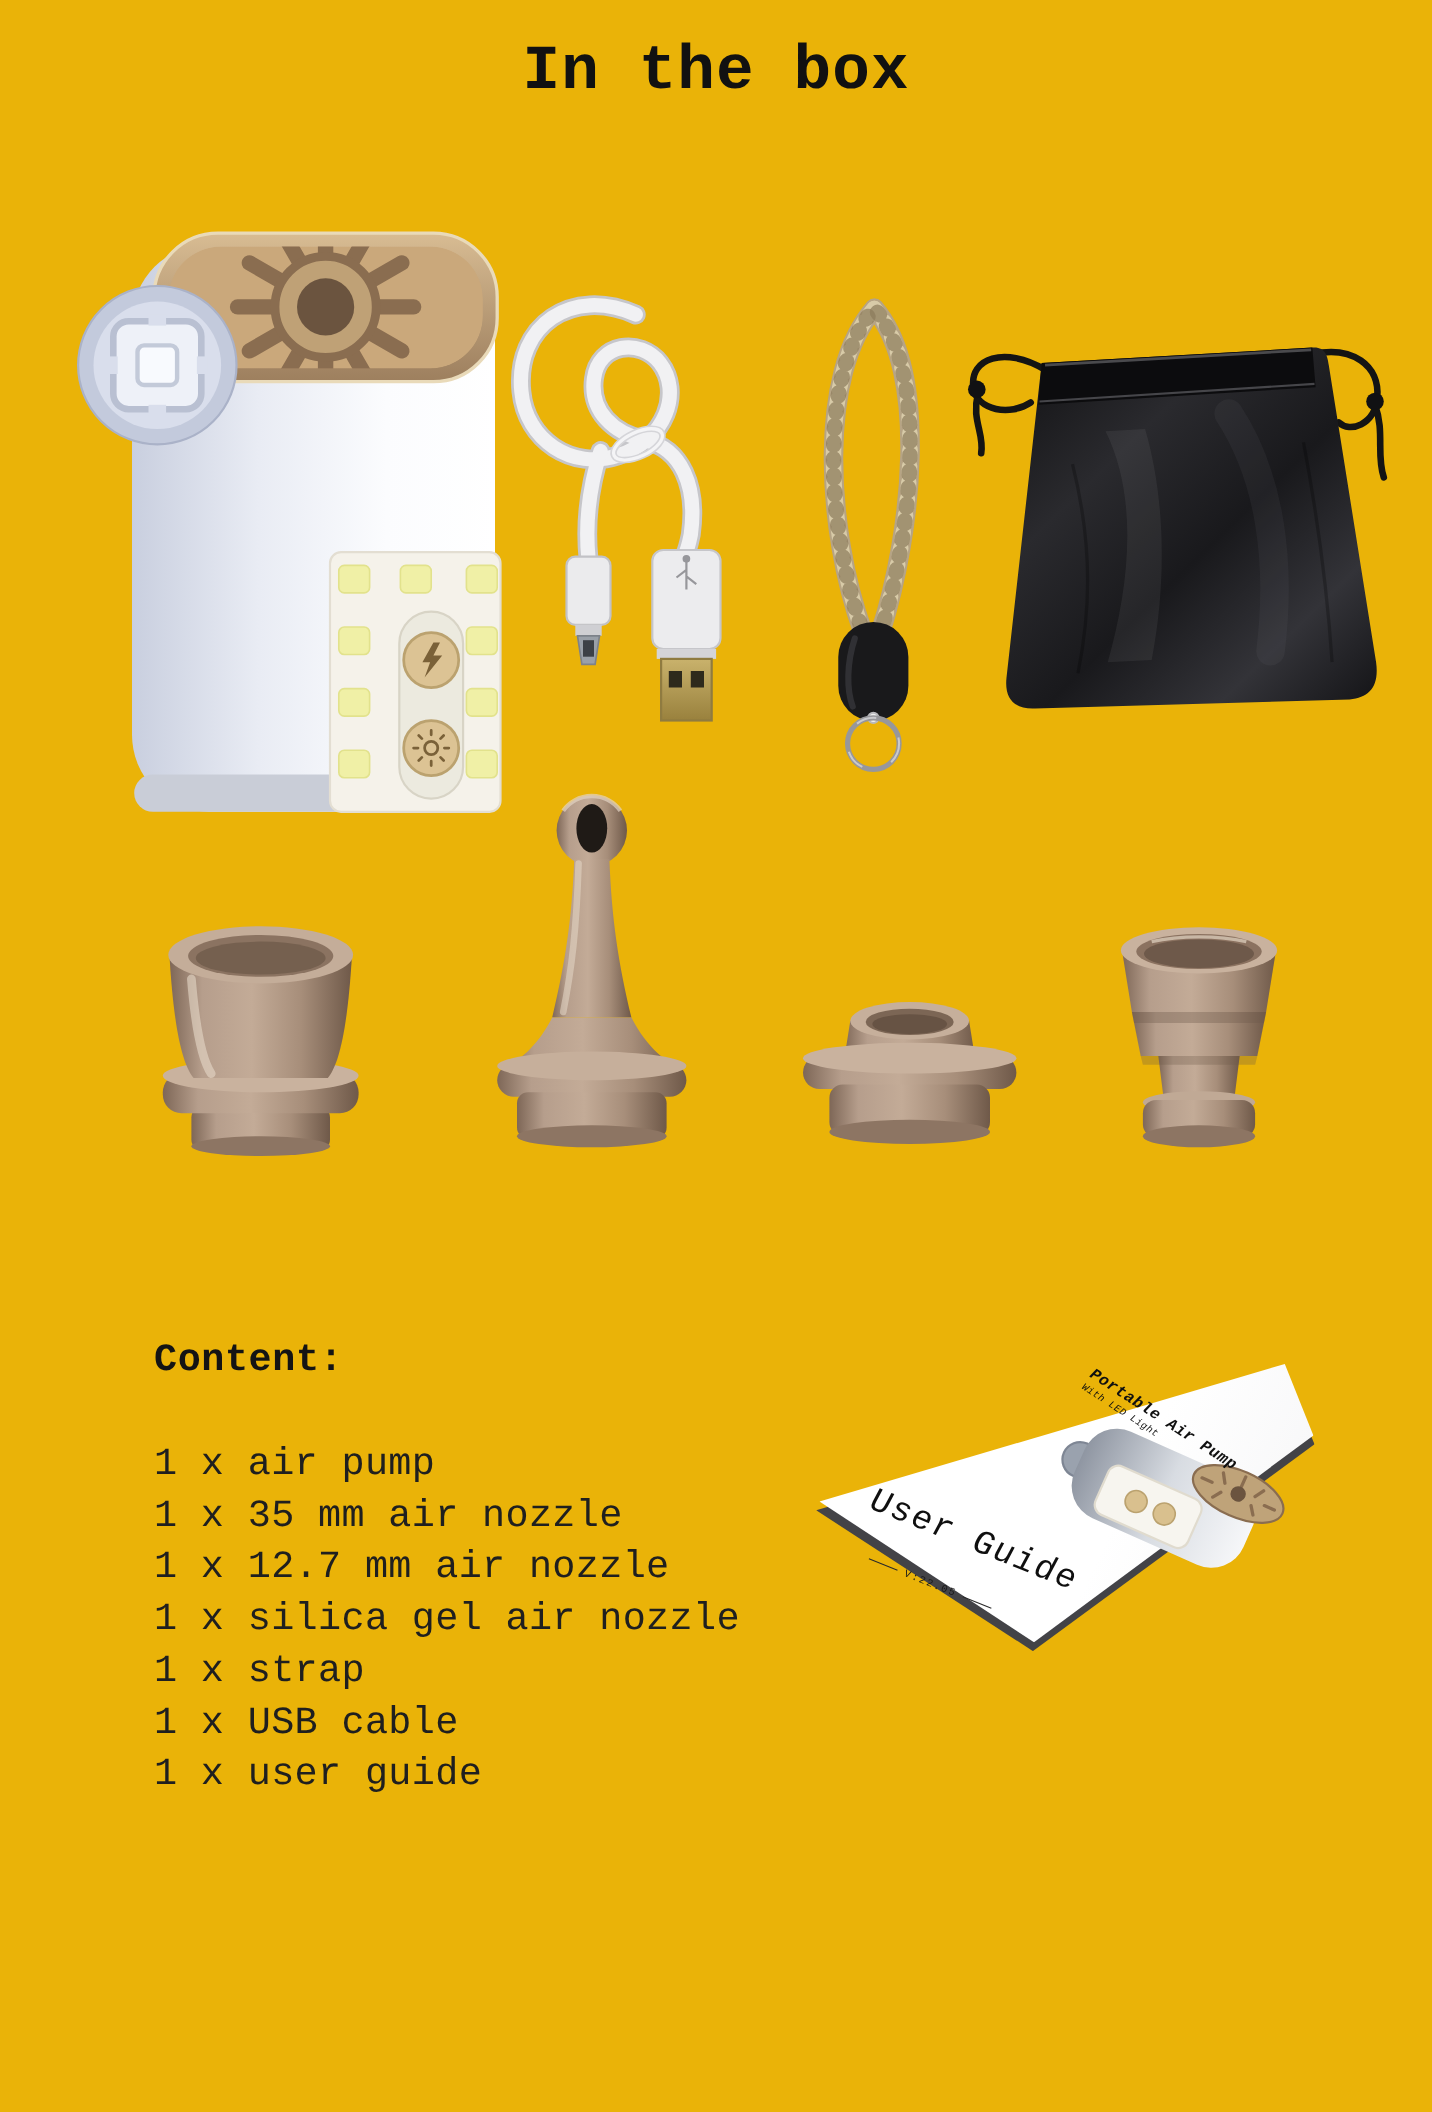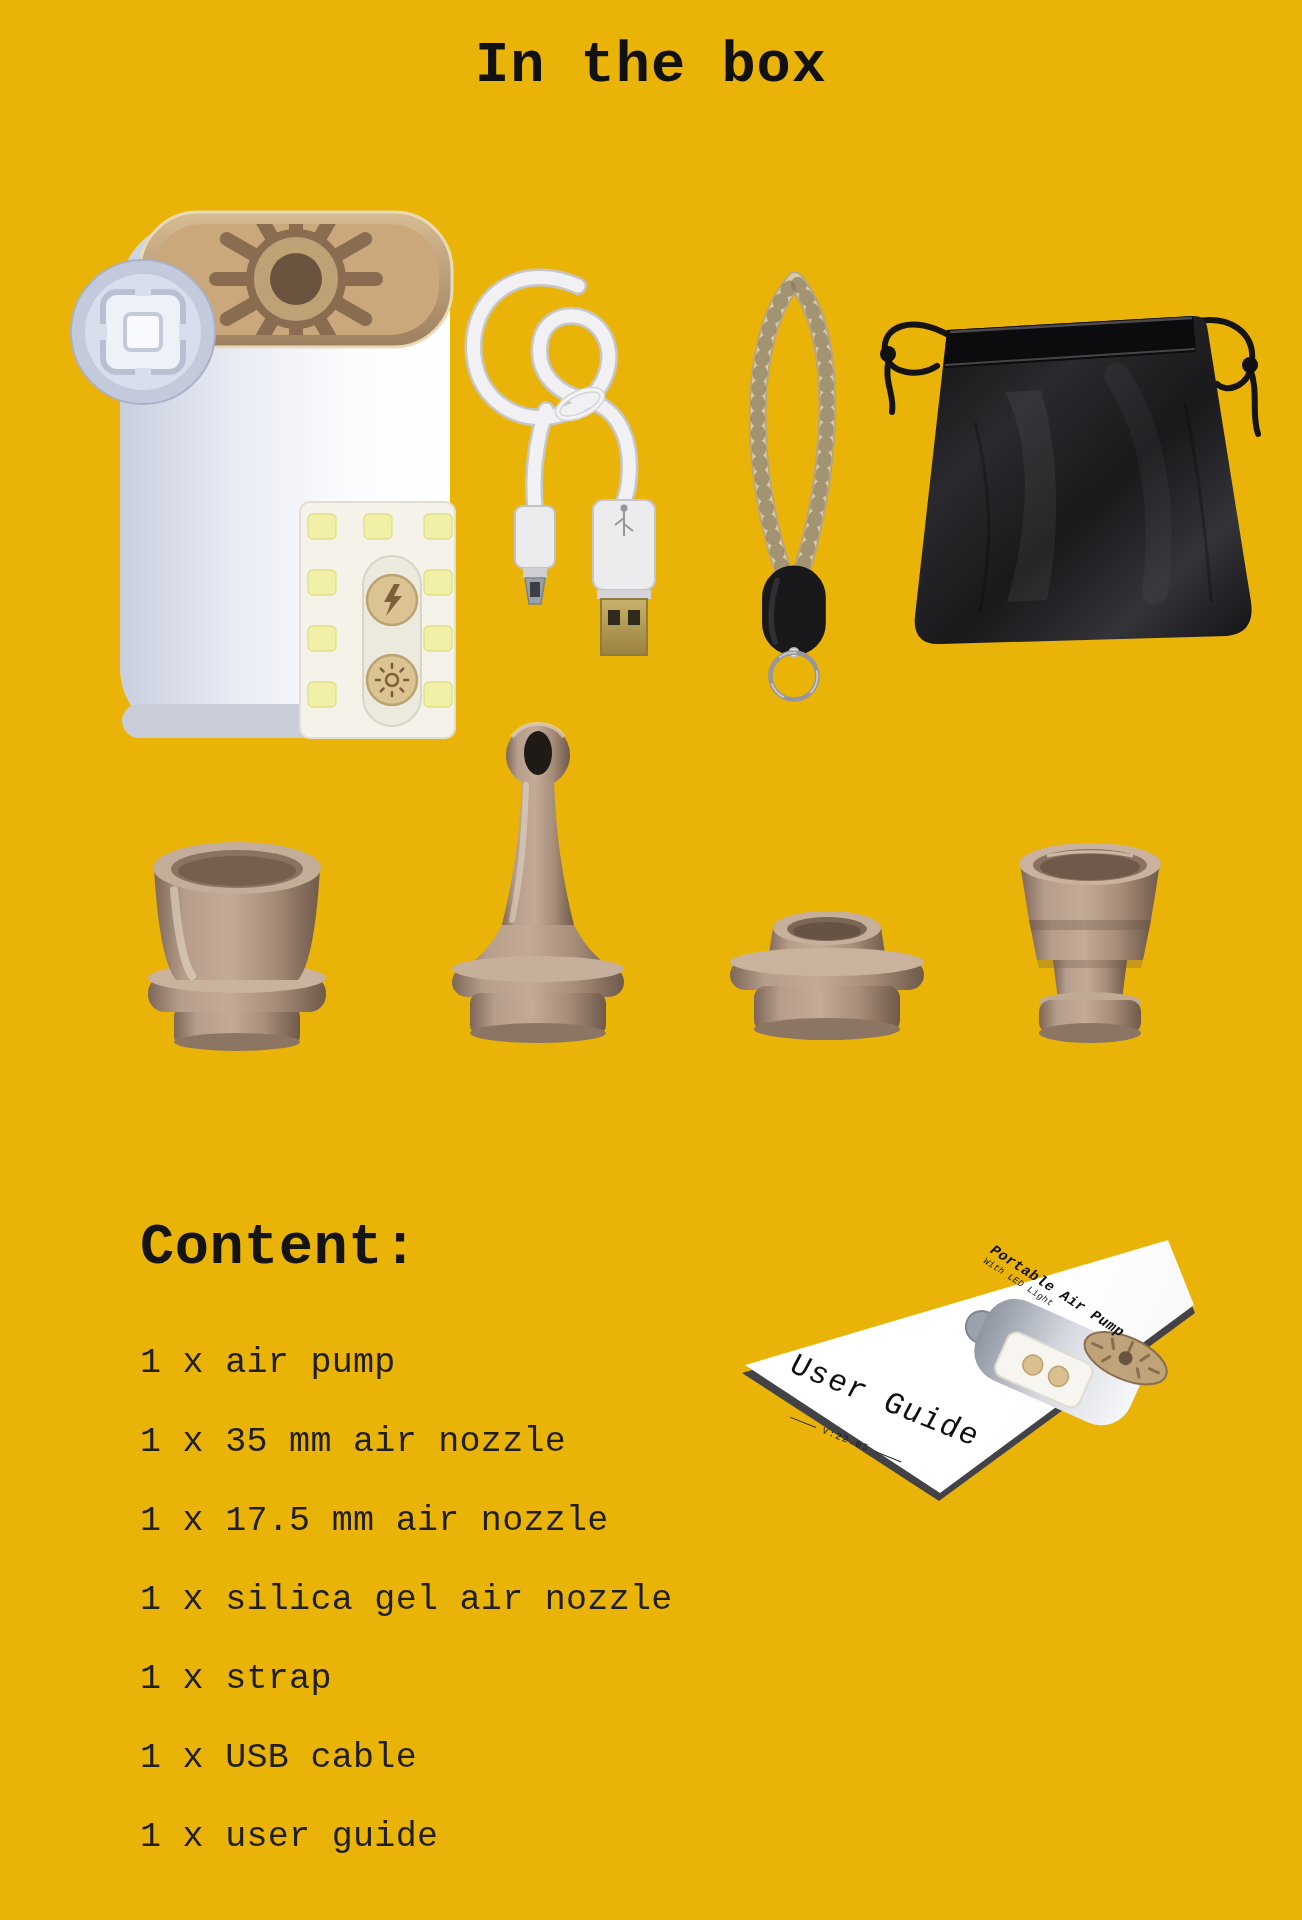--- a/index.html
+++ b/index.html
@@ -10,23 +10,23 @@
   .fig{position:absolute;}
   .fig-pump{left:65px;top:182px;width:420px;height:560px;}
   .fig-cable{left:428px;top:252px;width:280px;height:410px;}
   .fig-strap{left:698px;top:256px;width:190px;height:450px;}
   .fig-bag{left:855px;top:272px;width:430px;height:400px;}
   .fig-n1{left:132px;top:828px;width:210px;height:225px;}
   .fig-n2{left:438px;top:715px;width:200px;height:345px;}
   .fig-n3{left:722px;top:898px;width:210px;height:160px;}
   .fig-n4{left:995px;top:832px;width:190px;height:235px;}
   .content-heading{position:absolute;left:140px;top:1216px;margin:0;
-         font-size:57px;font-weight:700;letter-spacing:.5px;color:#141414;}
+         font-size:35px;font-weight:700;letter-spacing:.5px;color:#141414;}
   .content-list{position:absolute;left:140px;top:1308px;}
-  .content-item{font-size:35px;line-height:47px;font-weight:400;color:#1f1f1f;letter-spacing:.3px;margin-top:32px;}
+  .content-item{font-size:35px;line-height:47px;font-weight:400;color:#1f1f1f;letter-spacing:.3px;}
 
   
   .guide{position:absolute;left:738px;top:1232px;width:470px;height:340px;}
   .guide-pages{position:absolute;inset:0;background:#434347;
       clip-path:polygon(4px 141px,430px 16px,457px 81px,201px 269px);
       filter:drop-shadow(-8px 10px 10px rgba(0,0,0,0.30));z-index:1;}
   .guide-cover{position:absolute;inset:0;background:linear-gradient(115deg,#ffffff 55%,#f2f2f4 100%);
       clip-path:polygon(7px 133px,430px 8px,456px 73px,202px 261px);z-index:2;}
   .guide-product-title{position:absolute;left:258px;top:10px;z-index:4;
       transform:rotate(33deg);transform-origin:left top;color:#101010;}
@@ -276,21 +276,21 @@
     <ellipse cx="95" cy="33" rx="57" ry="16" fill="#8b7260"></ellipse>
     <ellipse cx="95" cy="35" rx="50" ry="13" fill="#6e594a"></ellipse>
     <path d="M52,24 A71,21 0 0 1 138,24" stroke="#e3d4c3" stroke-width="3" fill="none" opacity="0.7"></path>
   </svg>
 
   <h2 class="content-heading">Content:</h2>
 
   <div class="content-list">
     <div class="content-item">1 x air pump</div>
     <div class="content-item">1 x 35 mm air nozzle</div>
-    <div class="content-item">1 x 17.5 mm air nozzle</div>
+    <div class="content-item">1 x 12.7 mm air nozzle</div>
     <div class="content-item">1 x silica gel air nozzle</div>
     <div class="content-item">1 x strap</div>
     <div class="content-item">1 x USB cable</div>
     <div class="content-item">1 x user guide</div>
   </div>
 
   <div class="guide">
     <div class="guide-pages"></div>
     <div class="guide-cover"></div>
 

